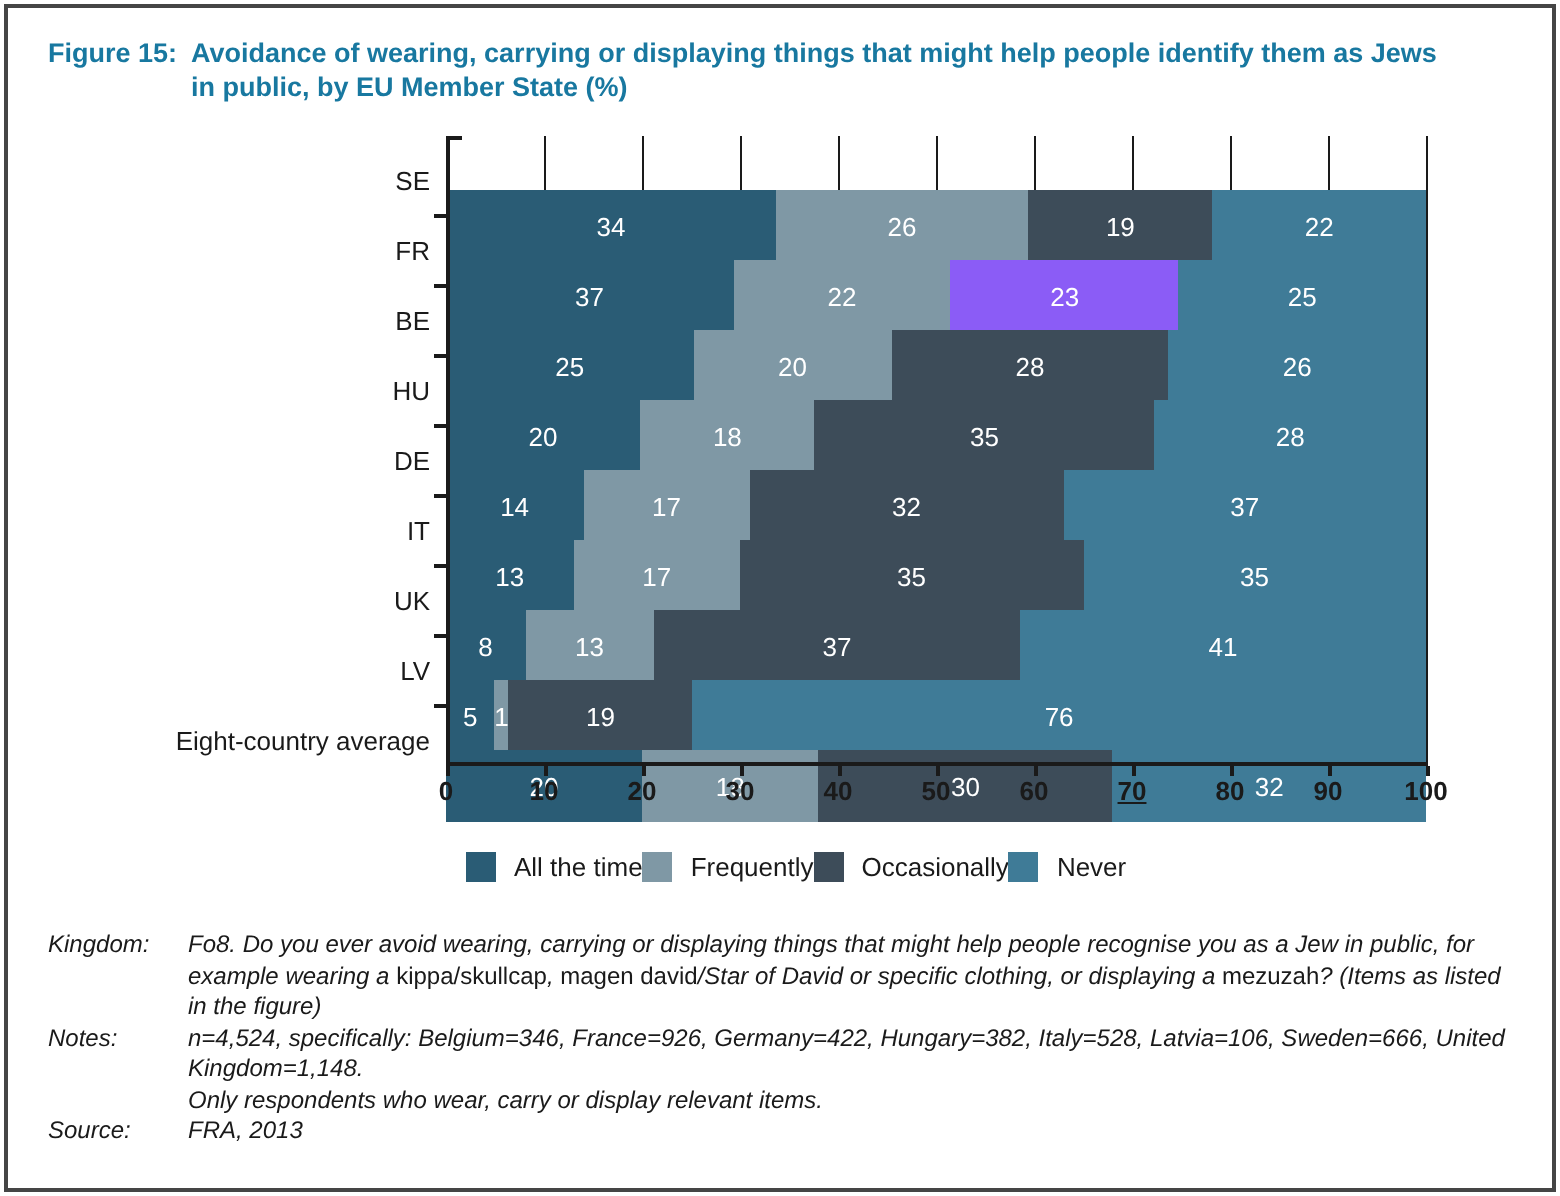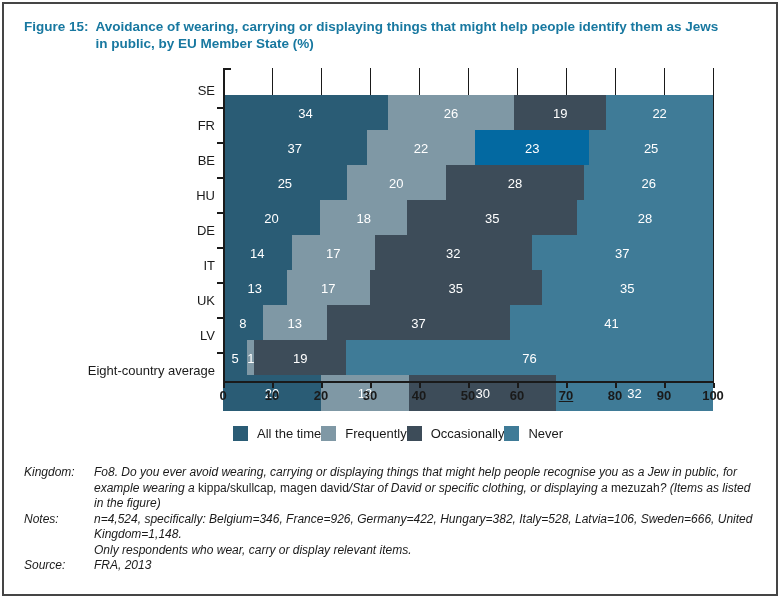--- a/index.html
+++ b/index.html
@@ -85,21 +85,21 @@
           </div>
           <div class="row">
             <span class="row-label">FR</span>
             <div class="row-bar">
               <div class="seg" style="background: rgb(42, 92, 117); flex: 29 1 0px;">
                 <span>37</span>
               </div>
               <div class="seg" style="background: rgb(127, 152, 165); flex: 22 1 0px;">
                 <span>22</span>
               </div>
-              <div class="seg" style="background: #0369a1; flex: 23 1 0px;">
+              <div class="seg" style="background: #8b5cf6; flex: 23 1 0px;">
                 <span>23</span>
               </div>
               <div class="seg" style="background: rgb(63, 123, 151); flex: 25 1 0px;">
                 <span>25</span>
               </div>
             </div>
           </div>
           <div class="row">
             <span class="row-label">BE</span>
             <div class="row-bar">

